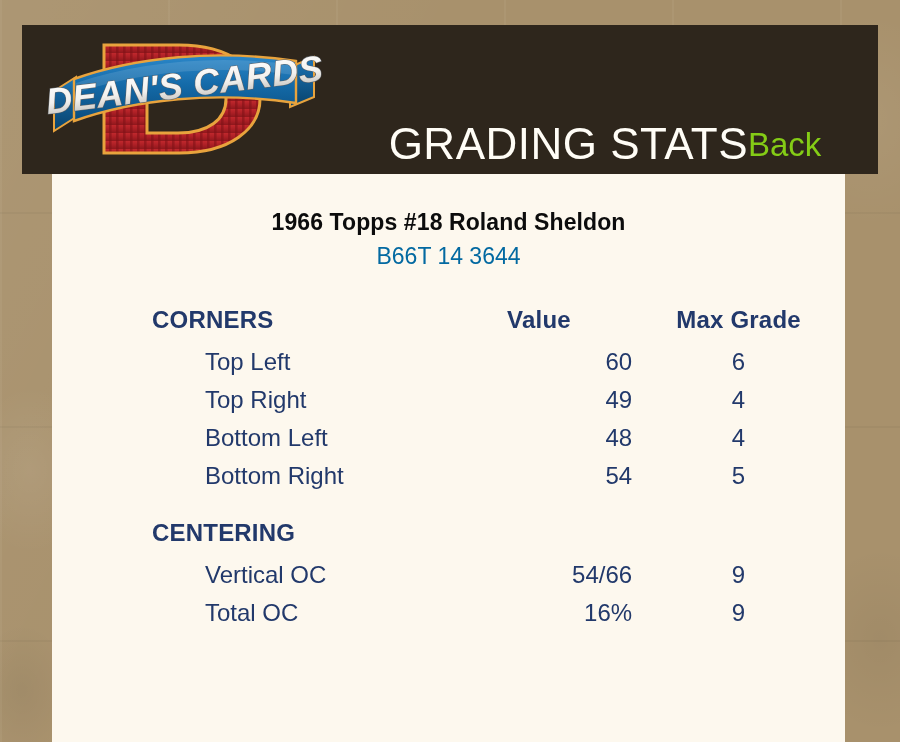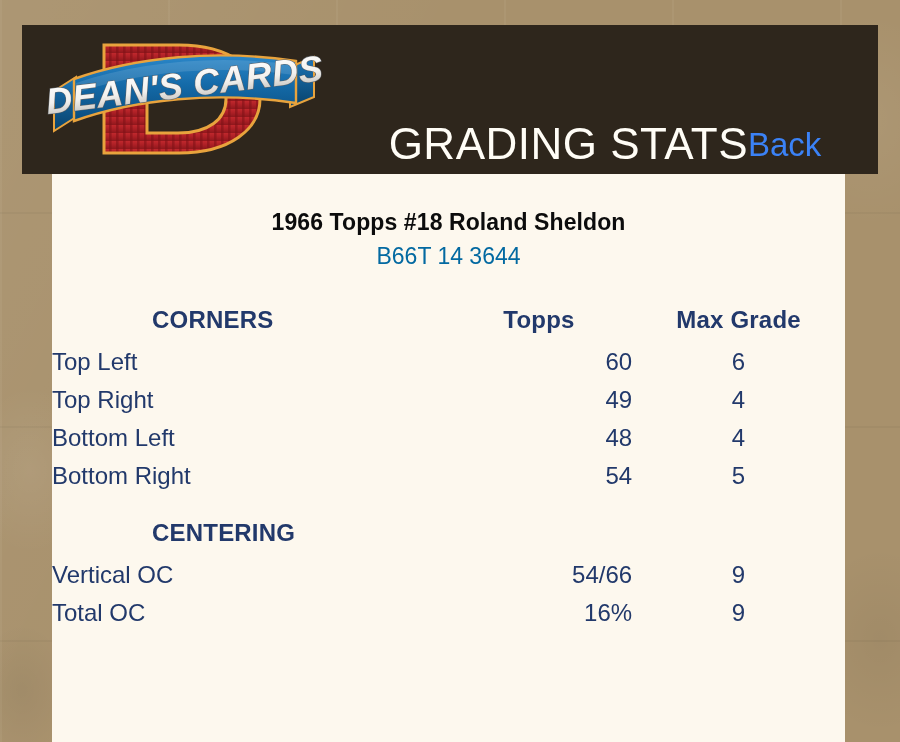--- a/index.html
+++ b/index.html
@@ -79,21 +79,21 @@
   }
   #header-title {
     color: #fffdf6;
     font-size: 44px;
     font-weight: 400;
     letter-spacing: 0.5px;
     line-height: 1.08;
     white-space: nowrap;
   }
   #header-subtitle {
-    color: #3b82f6;
+    color: #84cc16;
     font-size: 33px;
     font-weight: 400;
     line-height: 1.1;
     margin-top: 4px;
     white-space: nowrap;
     text-align: right;
   }
 
   
   #content-panel {
@@ -163,20 +163,21 @@
   }
 
   .data-row td {
     font-size: 24px;
     padding-top: 5px;
     padding-bottom: 5px;
     white-space: nowrap;
   }
   .data-row td.cell-label {
     text-align: left;
+    padding-left: 153px;
   }
   .data-row td.cell-value {
     text-align: right;
   }
   .data-row td.cell-grade {
     text-align: center;
   }
 
   .spacer-row td { height: 14px; }
 </style>
@@ -252,21 +253,21 @@
 
   <table class="stats-table" id="stats-table">
     <colgroup>
       <col class="col-label">
       <col class="col-value">
       <col class="col-grade">
     </colgroup>
     <tbody id="stats-body">
         <tr class="section-row">
           <th>CORNERS</th>
-          <th class="hdr-value">Topps</th>
+          <th class="hdr-value">Value</th>
           <th class="hdr-grade">Max Grade</th>
         </tr>
         <tr class="data-row">
           <td class="cell-label">Top Left</td>
           <td class="cell-value">60</td>
           <td class="cell-grade">6</td>
         </tr>
         <tr class="data-row">
           <td class="cell-label">Top Right</td>
           <td class="cell-value">49</td>

